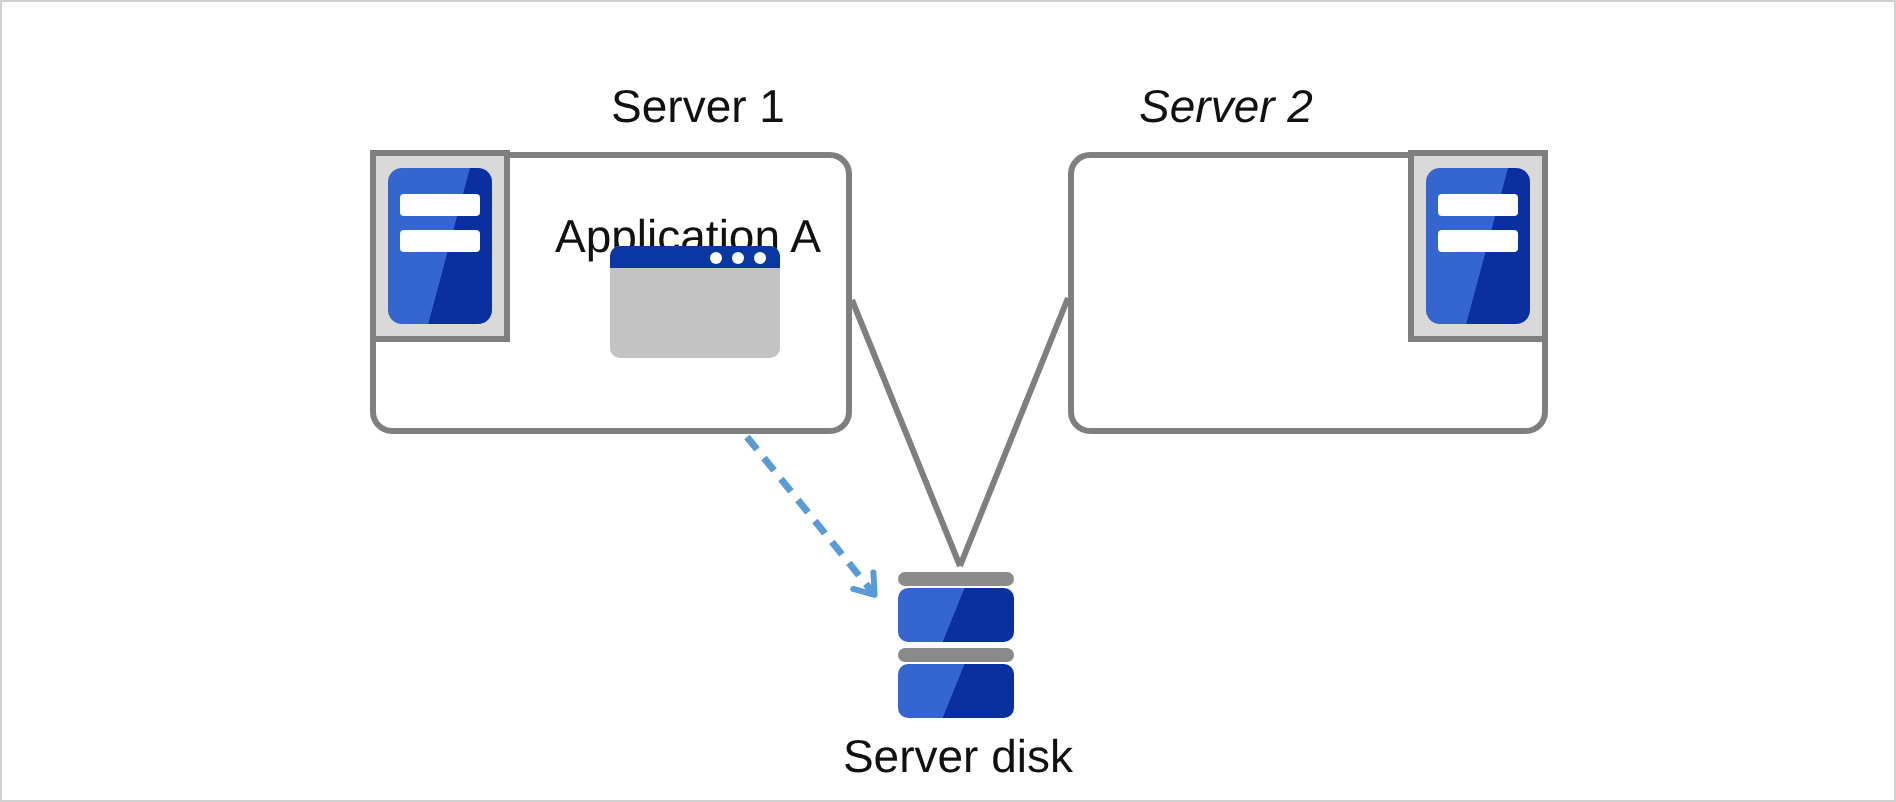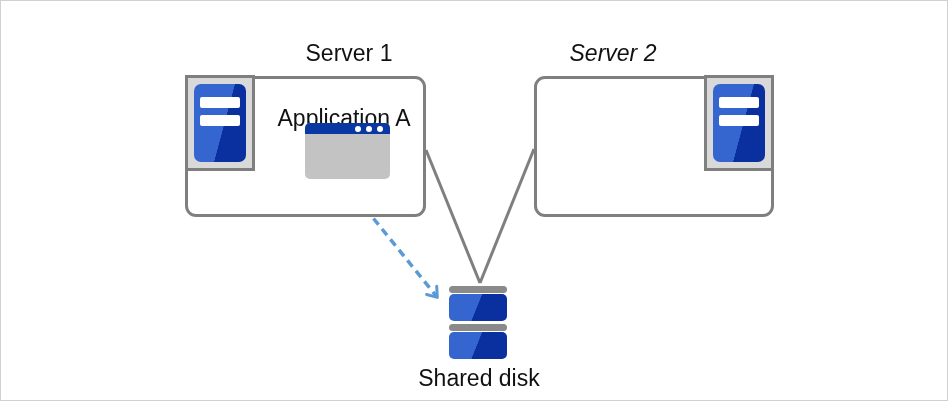--- a/index.html
+++ b/index.html
@@ -164,15 +164,15 @@
       <div class="slot slot2"></div>
     </div>
   </div>
 
   <div id="disk">
     <div class="disk-bar" id="disk-bar1"></div>
     <div class="disk-block" id="disk-block1"></div>
     <div class="disk-bar" id="disk-bar2"></div>
     <div class="disk-block" id="disk-block2"></div>
   </div>
-  <div class="lbl" id="disk-label">Shared disk</div>
+  <div class="lbl" id="disk-label">Server disk</div>
 
 </div>
 
 </body></html>

